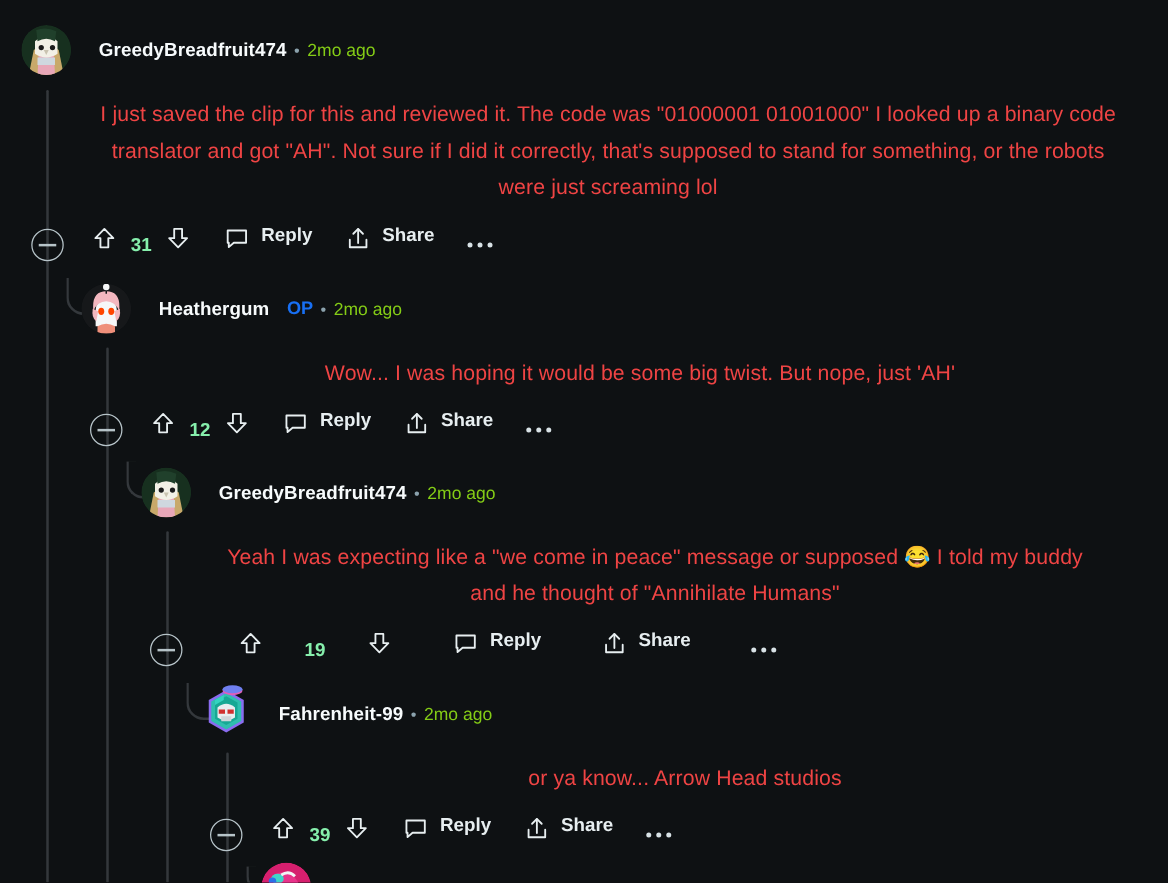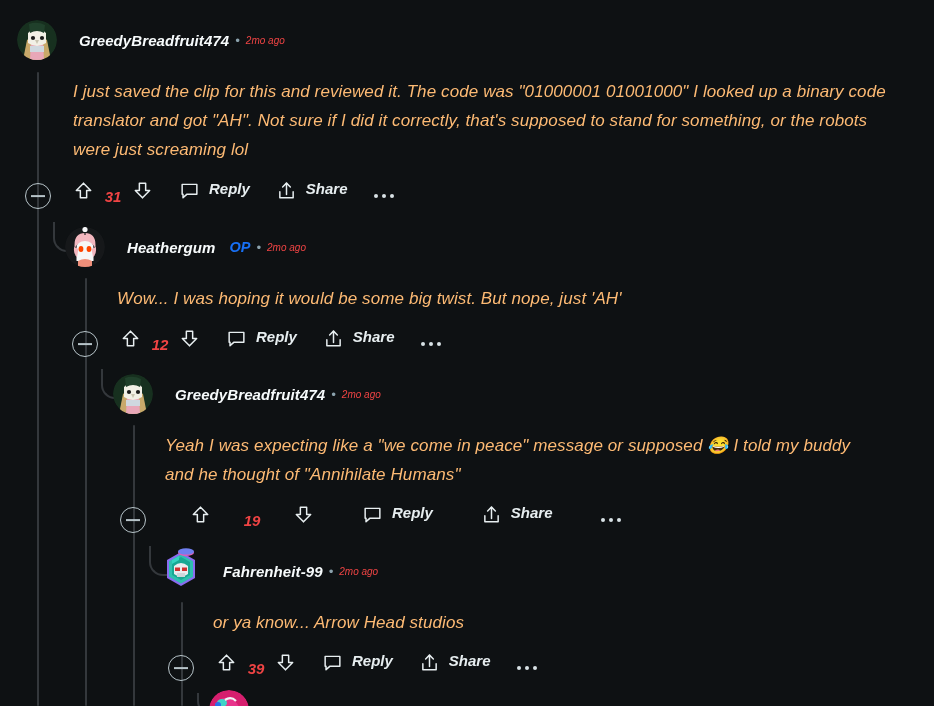--- a/index.html
+++ b/index.html
@@ -37,21 +37,20 @@
     width: 34px;
     height: 30px;
     border-left: 2px solid #34383c;
     border-bottom: 2px solid #34383c;
     border-bottom-left-radius: 14px;
   }
 
   
   .comment {
     position: absolute;
-    font-style: italic;
   }
 
   .chead {
     display: flex;
     align-items: center;
     height: 40px;
   }
 
   .avatar {
     width: 40px;
@@ -84,31 +83,32 @@
     margin-left: 14px;
   }
 
   .dot {
     color: #8ba2ad;
     font-size: 13px;
     margin: 0 6px;
   }
 
   .ts {
-    font-size: 10px;
-    color: #ef4444;
+    font-size: 14px;
+    color: #84cc16;
     white-space: nowrap;
   }
 
   .cbody {
     font-size: 17px;
     line-height: 29px;
-    color: #fdba74;
+    color: #ef4444;
     letter-spacing: .1px;
     max-width: 840px;
+    text-align: center;
   }
 
   .emoji { font-size: 17px; }
 
   
   .actions {
     display: flex;
     align-items: center;
     height: 34px;
   }
@@ -142,21 +142,21 @@
     position: absolute;
     left: 5px; right: 5px; top: 50%;
     height: 1.8px;
     background: #b7c4c9;
     transform: translateY(-50%);
   }
 
   .score {
     font-size: 15px;
     font-weight: bold;
-    color: #ef4444;
+    color: #86efac;
     min-width: 22px;
     text-align: center;
   }
 
   svg { display: block; }
 
   .ellipsis {
     display: flex;
     gap: 4px;
     align-items: center;

